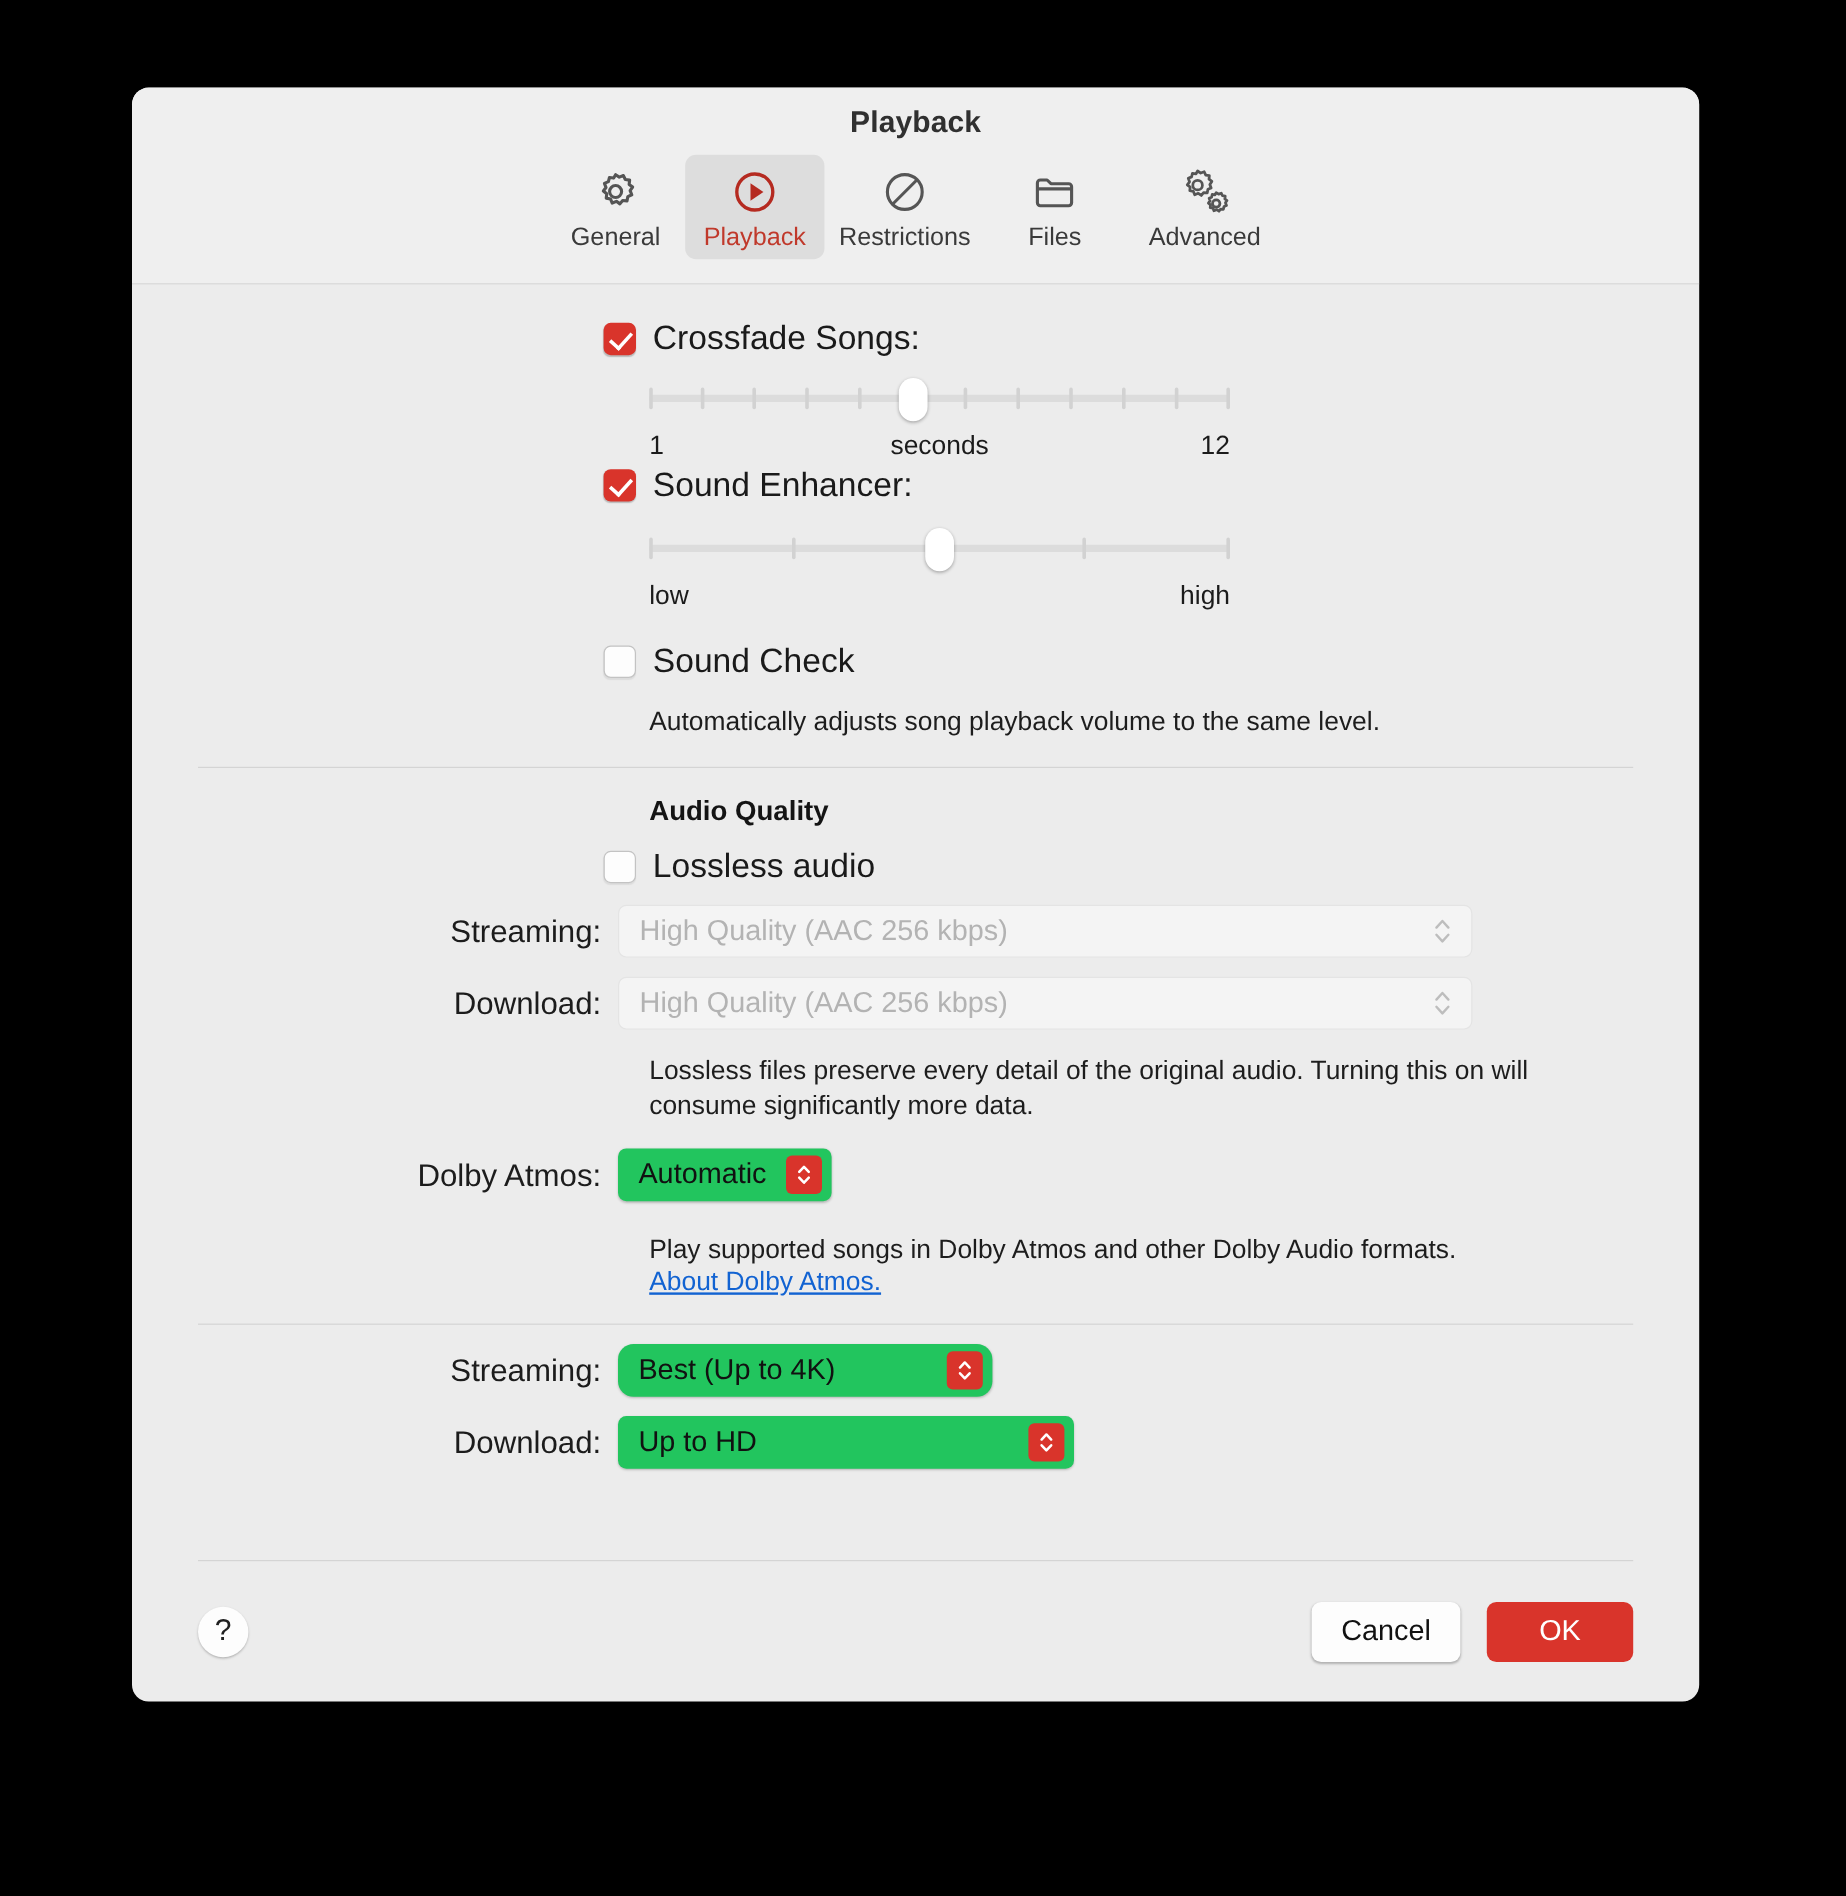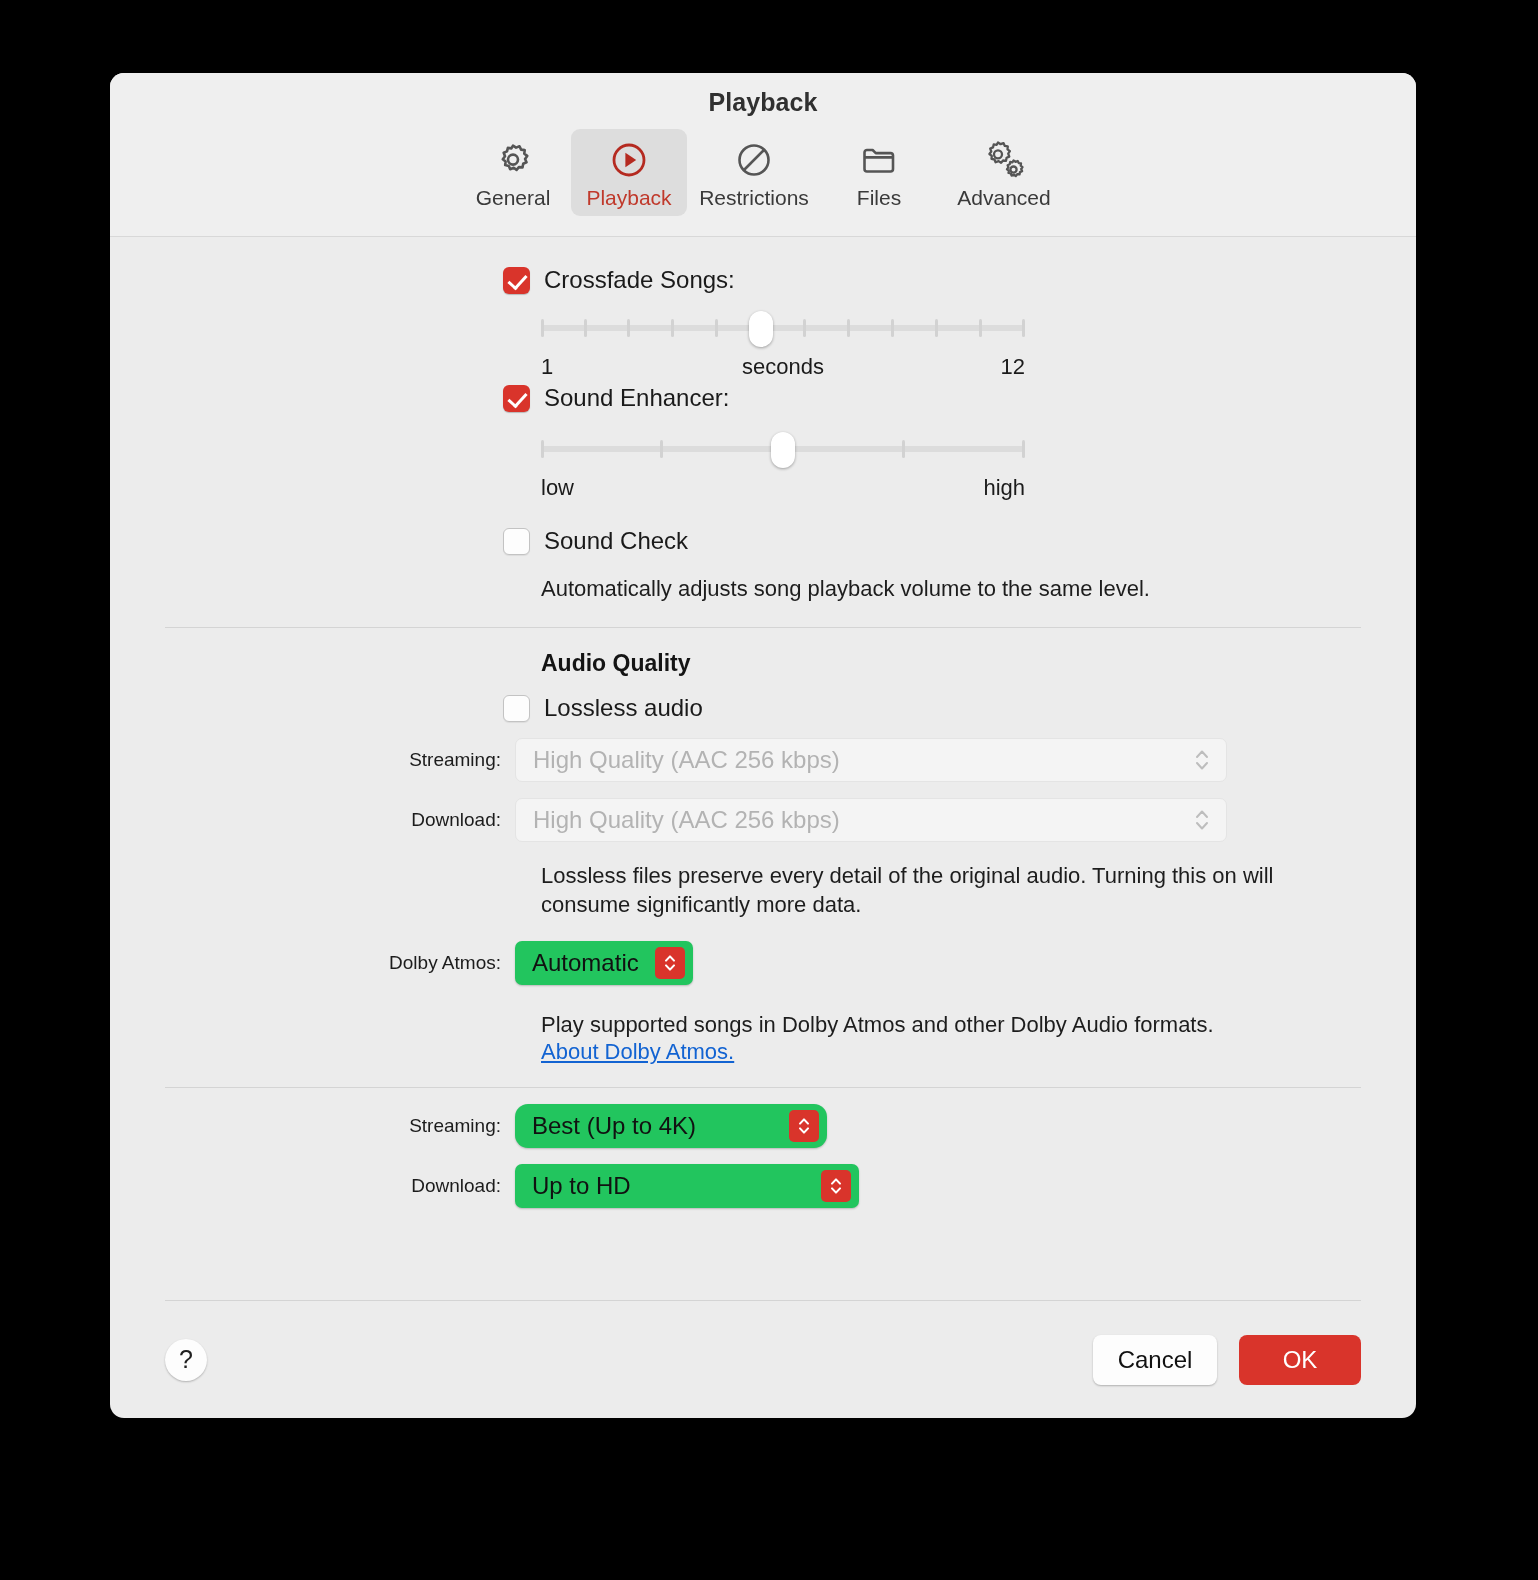--- a/index.html
+++ b/index.html
@@ -84,21 +84,21 @@
 
   .row {
     display: flex;
     align-items: center;
   }
 
   .label-col {
     width: 405px;
     text-align: right;
     padding-right: 14px;
-    font-size: 19px;
+    font-size: 26px;
     color: #1c1c1c;
     flex: none;
   }
 
   
   .cbx {
     width: 27px; height: 27px;
     border-radius: 6px;
     flex: none;
     position: relative;
@@ -116,21 +116,21 @@
     border-width: 0 3.4px 3.4px 0;
     transform: rotate(42deg);
   }
   .cbx.off {
     background: #fdfdfd;
     border: 1px solid #c3c3c3;
     box-shadow: 0 1px 1px rgba(0,0,0,.07);
   }
 
   .cbx-label {
-    font-size: 24px;
+    font-size: 28px;
     color: #1a1a1a;
     margin-left: 14px;
   }
 
   
   .slider-wrap { position: relative; height: 34px; }
   .track {
     position: absolute;
     left: 0; right: 0; top: 14px;
     height: 6px;
@@ -473,21 +473,21 @@
           <svg width="14" height="20" viewBox="0 0 14 20">
             <path d="M3 7.6 L7 3.4 L11 7.6" fill="none" stroke="#fff" stroke-width="2.1" stroke-linecap="round" stroke-linejoin="round"></path>
             <path d="M3 12.4 L7 16.6 L11 12.4" fill="none" stroke="#fff" stroke-width="2.1" stroke-linecap="round" stroke-linejoin="round"></path>
           </svg>
         </span>
       </div>
     </div>
 
     <div class="row" style="margin-top:16px;">
       <div class="label-col">Download:</div>
-      <div class="popup" style="width:344px; justify-content:space-between;text-align:center;">
+      <div class="popup" style="width:380px; justify-content:space-between;text-align:center;">
         <span>Up to HD</span>
         <span class="stepper">
           <svg width="14" height="20" viewBox="0 0 14 20">
             <path d="M3 7.6 L7 3.4 L11 7.6" fill="none" stroke="#fff" stroke-width="2.1" stroke-linecap="round" stroke-linejoin="round"></path>
             <path d="M3 12.4 L7 16.6 L11 12.4" fill="none" stroke="#fff" stroke-width="2.1" stroke-linecap="round" stroke-linejoin="round"></path>
           </svg>
         </span>
       </div>
     </div>
 

